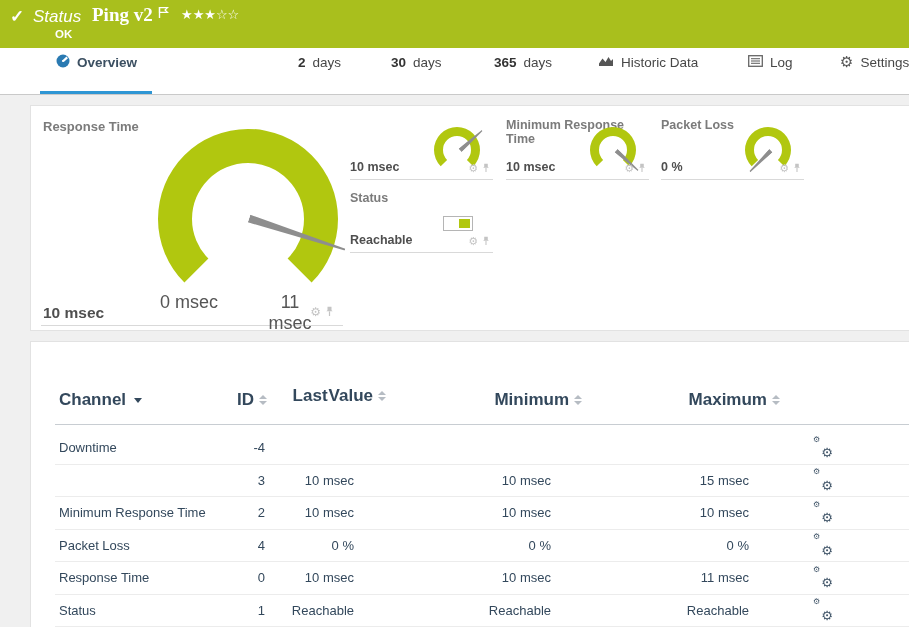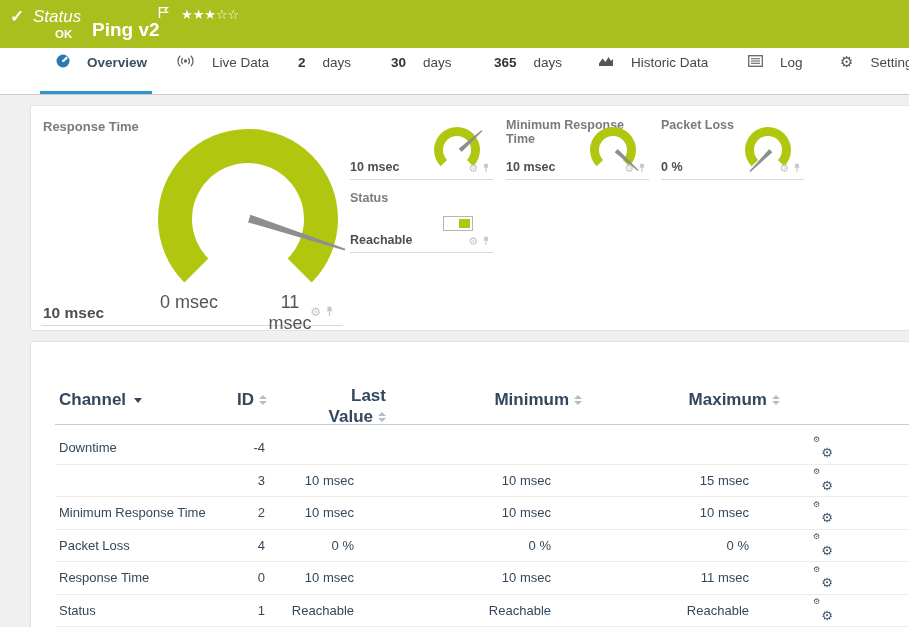--- a/index.html
+++ b/index.html
@@ -2,27 +2,27 @@
 <html><head>
 <meta charset="utf-8">
 <style>
   html,body{margin:0;padding:0;}
   .page{position:relative;width:909px;height:627px;background:#f0f0f0;overflow:hidden;
         font-family:"Liberation Sans",sans-serif;-webkit-font-smoothing:antialiased;}
   
   .hdr{position:absolute;left:0;top:0;width:909px;height:48px;background:#a9bf1d;color:#fff;}
   .hdr .check{position:absolute;left:10px;top:6px;font-size:17px;font-weight:bold;}
   .hdr .kind{position:absolute;left:33px;top:7px;font-size:17px;font-style:italic;}
-  .hdr .title{position:absolute;left:92px;top:19px;font-size:19px;font-weight:bold;}
+  .hdr .title{position:absolute;left:92px;top:4px;font-size:19px;font-weight:bold;font-family:Liberation Serif, serif;}
   .hdr .flag{position:absolute;left:158px;top:5px;}
   .hdr .stars{position:absolute;left:181px;top:7px;font-size:13px;letter-spacing:0px;font-family:"DejaVu Sans",sans-serif;}
   .hdr .status{position:absolute;left:55px;top:28px;font-size:11.5px;font-weight:bold;}
   
   .tabstrip{position:absolute;left:0;top:48px;width:909px;height:46px;background:#fff;border-bottom:1px solid #c9c9c9;}
-  .tab{position:absolute;top:0;height:28px;display:flex;align-items:center;gap:17px;
+  .tab{position:absolute;top:0;height:28px;display:flex;align-items:center;gap:7px;
        font-size:13.5px;color:#474747;cursor:pointer;white-space:nowrap;}
   .tab .num{font-weight:bold;color:#333;}
   .tab.active{color:#3c5062;font-weight:bold;}
   .t0{left:56px;} .t1{left:176px;} .t2{left:298px;} .t3{left:391px;} .t4{left:494px;}
   .t5{left:598px;justify-content:space-between;} .t6{left:748px;} .t7{left:840px;}
   .tab-underline{position:absolute;left:40px;top:43px;width:112px;height:3px;background:#2e96d4;}
   .gearglyph{font-family:"DejaVu Sans",sans-serif;line-height:1;}
   
   .panel{position:absolute;background:#fff;border:1px solid #e2e2e2;box-sizing:border-box;}
   .panel1{left:30px;top:105px;width:890px;height:226px;}
@@ -42,21 +42,21 @@
   .gc0{left:319px;} .gc1{left:475px;} .gc2{left:630px;}
   .gcell .gtitle,.scell .gtitle{font-size:12.5px;top:2px;left:0;}
   .gcell svg.g50{position:absolute;left:82px;top:9px;}
   .gval{position:absolute;left:0;bottom:5px;font-size:12.5px;font-weight:bold;color:#4f4f4f;}
   .scell{position:absolute;left:319px;top:83px;width:143px;height:63px;border-bottom:1px solid #d9d9d9;}
   .toggle{position:absolute;left:93px;top:27px;width:28px;height:13px;background:#fff;border:1px solid #b5b5b5;}
   .toggle .on{position:absolute;right:2px;top:2px;width:11px;height:9px;background:#b1c70f;}
   
   .panel2{left:30px;top:341px;width:890px;height:292px;}
   .th{position:absolute;top:48px;display:flex;align-items:center;gap:5px;font-size:17px;font-weight:bold;color:#33485c;cursor:pointer;}
-  .th.two{flex-direction:column;align-items:flex-end;gap:1px;top:44px;}
+  .th.two{flex-direction:row;align-items:flex-end;gap:1px;top:44px;}
   .th.two .l2{display:flex;align-items:center;gap:5px;}
   .hch{left:28px;} .hid{right:652px;margin-left:40px;} .hlast{right:533px;} .hmin{right:337px;} .hmax{right:139px;}
   .sort{display:inline-flex;flex-direction:column;gap:2px;}
   .sort i{display:block;width:0;height:0;border-left:4px solid transparent;border-right:4px solid transparent;}
   .sort .up{border-bottom:4px solid #b6bcc3;}
   .sort .dn{border-top:4px solid #b6bcc3;}
   .sortedarrow{width:0;height:0;border-left:4.5px solid transparent;border-right:4.5px solid transparent;border-top:5.5px solid #33485c;margin-left:3px;}
   .hline{position:absolute;left:24px;right:0;top:82px;border-top:1px solid #c8cdd2;}
   .rows{position:absolute;left:24px;right:0;top:90px;}
   .trow{position:relative;height:31.5px;border-bottom:1px solid #ececec;font-size:13px;color:#33485c;}
@@ -89,32 +89,20 @@
     <div class="tab t0 active">
       <span>
         <svg width="14" height="14" viewBox="0 0 14 14">
           <circle cx="7" cy="7" r="6.5" fill="#2a7ab2"></circle>
           <path d="M7,7.3 L11.2,3.4" stroke="#fff" stroke-width="2.2" fill="none"></path>
           <circle cx="7" cy="7" r="1.1" fill="#fff"></circle>
         </svg>
       </span>
       <span>Overview</span>
     </div>
-    <div class="tab t1">
-      <span>
-        <svg width="19" height="14" viewBox="0 0 19 14">
-          <circle cx="9.5" cy="7" r="1.7" fill="#666"></circle>
-          <path d="M6.8,4 A4.2,4.2 0 0 0 6.8,10" stroke="#666" stroke-width="1.3" fill="none"></path>
-          <path d="M4.2,1.8 A7.2,7.2 0 0 0 4.2,12.2" stroke="#666" stroke-width="1.3" fill="none"></path>
-          <path d="M12.2,4 A4.2,4.2 0 0 1 12.2,10" stroke="#666" stroke-width="1.3" fill="none"></path>
-          <path d="M14.8,1.8 A7.2,7.2 0 0 1 14.8,12.2" stroke="#666" stroke-width="1.3" fill="none"></path>
-        </svg>
-      </span>
-      <span>Live Data</span>
-    </div>
     <div class="tab t2">
       <span class="num">2</span>
       <span>days</span>
     </div>
     <div class="tab t3">
       <span class="num">30</span>
       <span>days</span>
     </div>
     <div class="tab t4">
       <span class="num">365</span>

